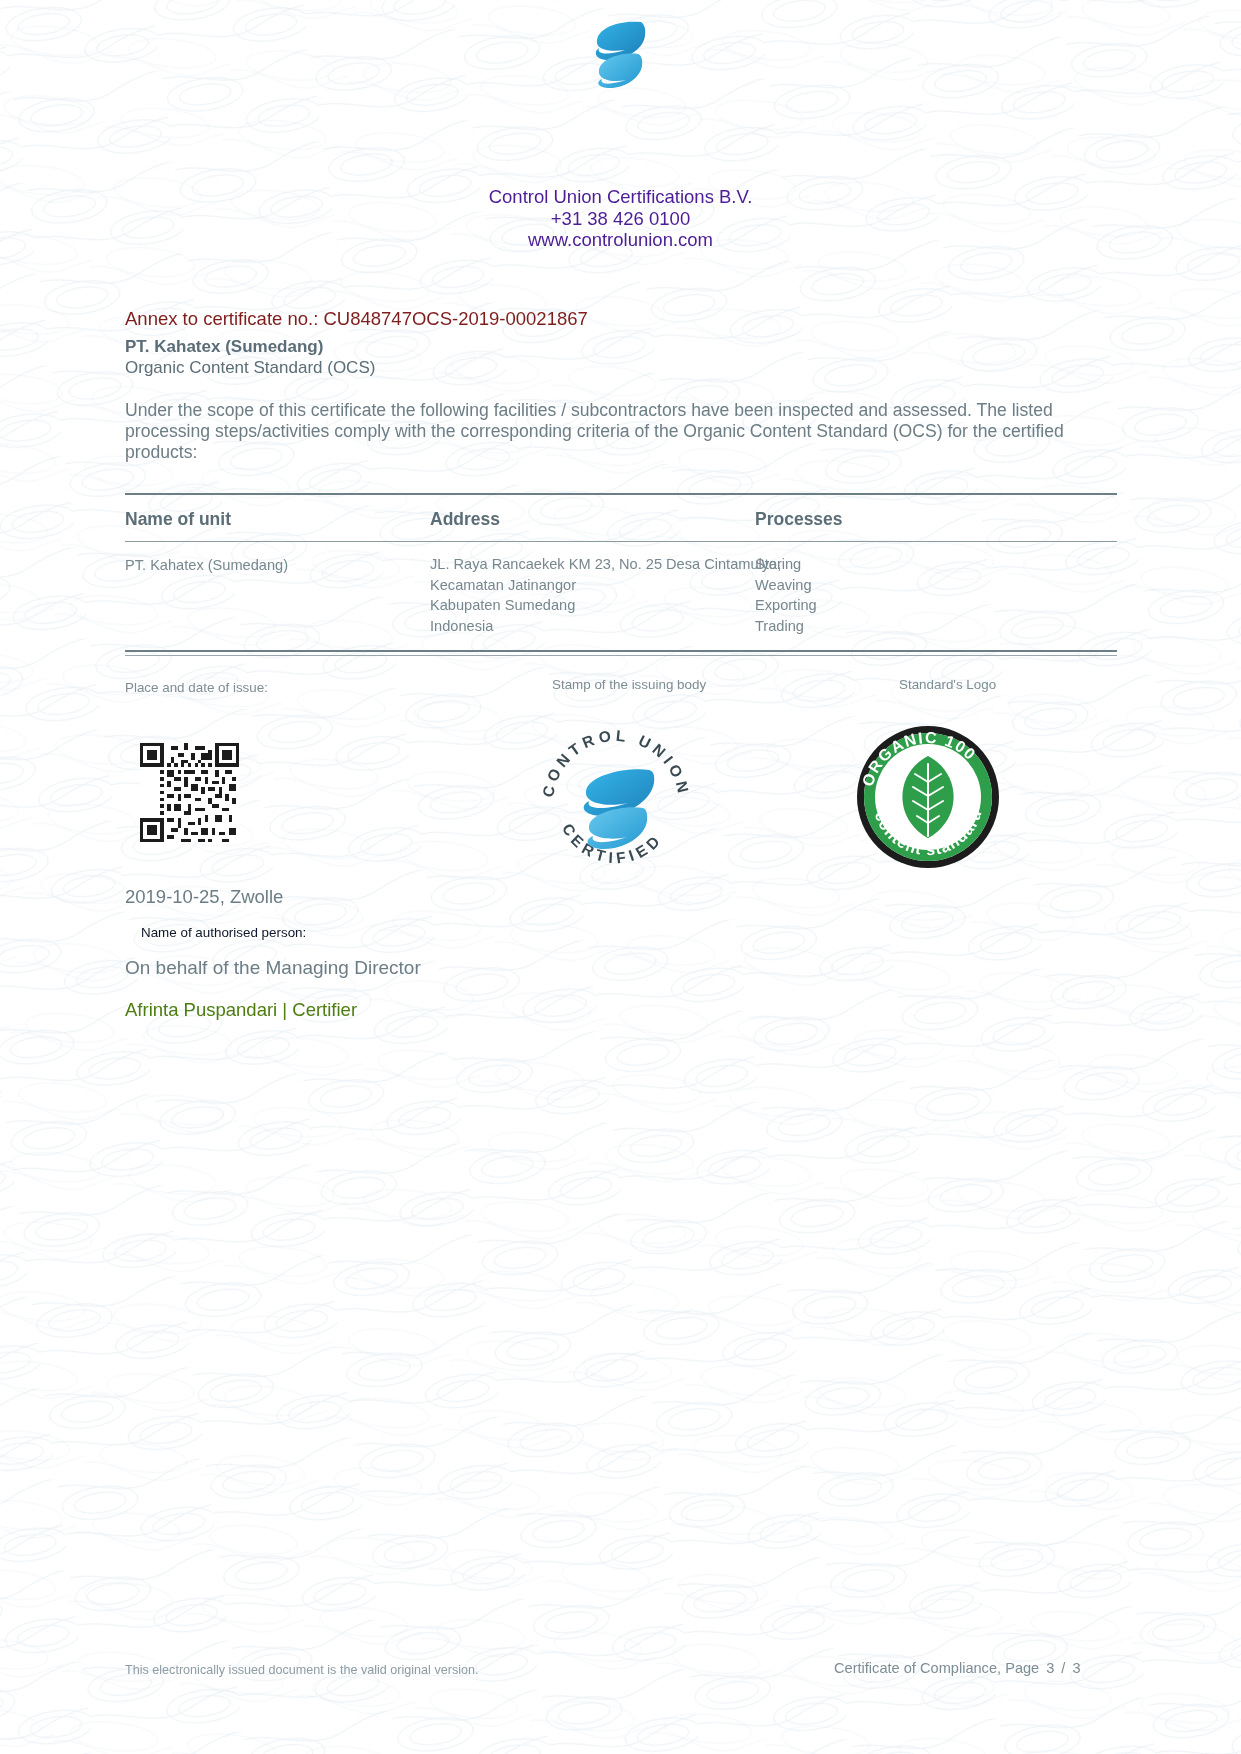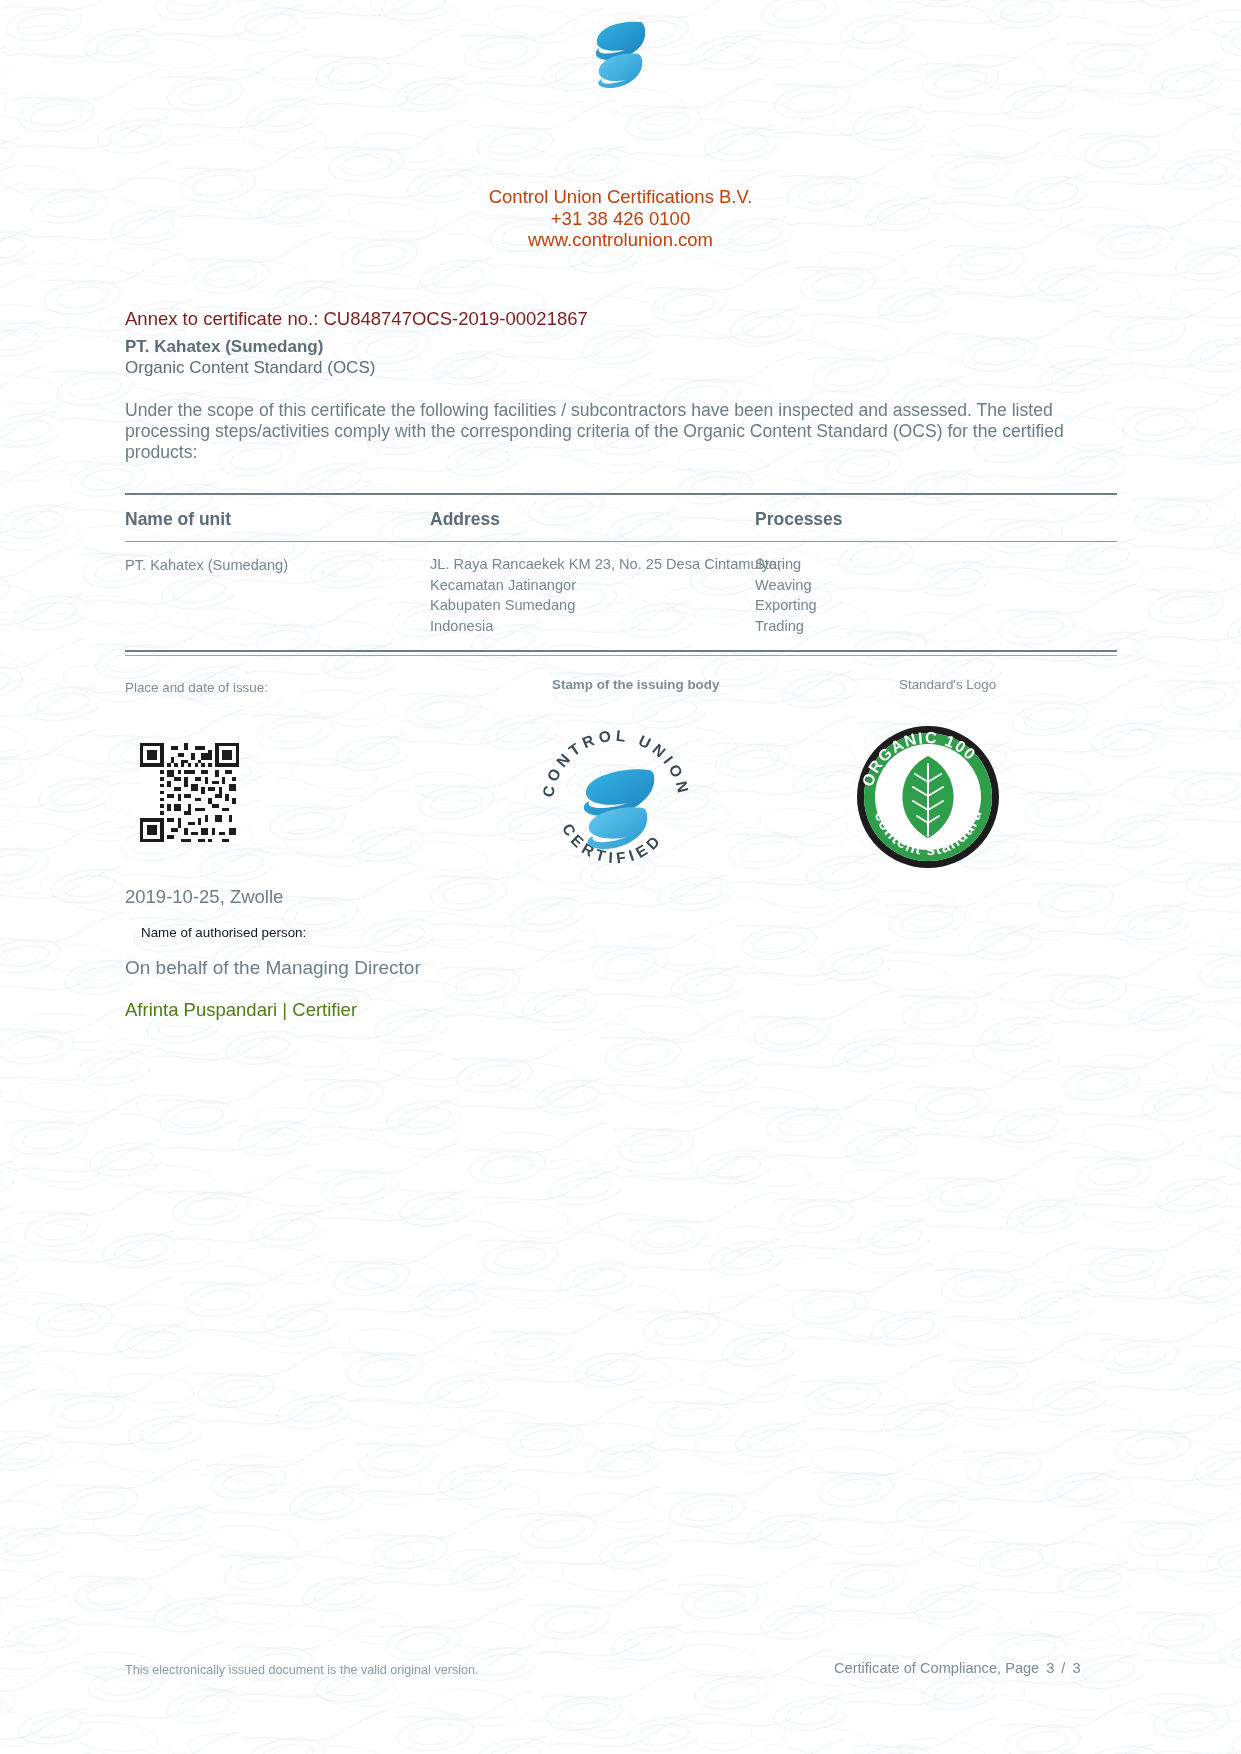--- a/index.html
+++ b/index.html
@@ -45,21 +45,21 @@
 
   
   .company-block {
     position: absolute;
     top: 186px;
     left: 0;
     width: 100%;
     text-align: center;
     font-size: 18.5px;
     line-height: 21.5px;
-    color: #c2410c;
+    color: #4c1d95;
   }
   .company-block div { white-space: pre; }
 
   
   .content {
     position: absolute;
     left: 125px;
     width: 992px;
     top: 0;
   }
@@ -144,21 +144,21 @@
   .proc-line { white-space: pre; }
 
   
   .cap {
     position: absolute;
     font-size: 13.4px;
     color: #7d8d94;
     white-space: pre;
   }
   .cap-place { top: 680px; left: 0px; }
-  .cap-stamp { top: 677px; left: 427px; font-weight: bold; }
+  .cap-stamp { top: 677px; left: 427px; }
   .cap-logo  { top: 677px; left: 774px; }
 
   
   .qr {
     position: absolute;
     top: 743px;
     left: 15px;
     width: 99px;
     height: 99px;
   }

